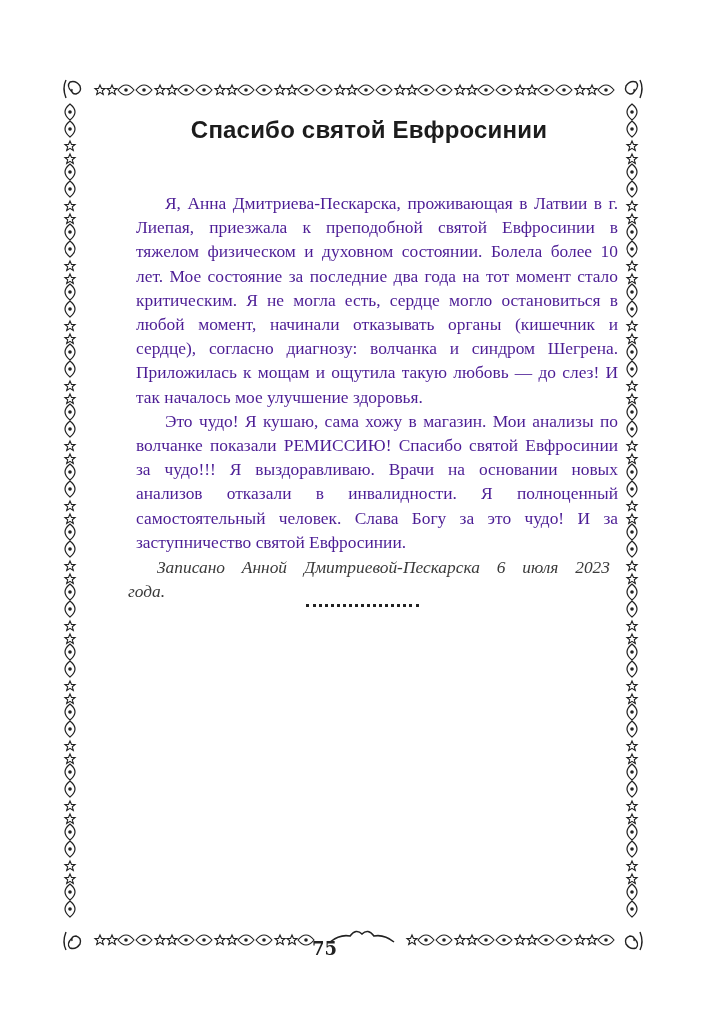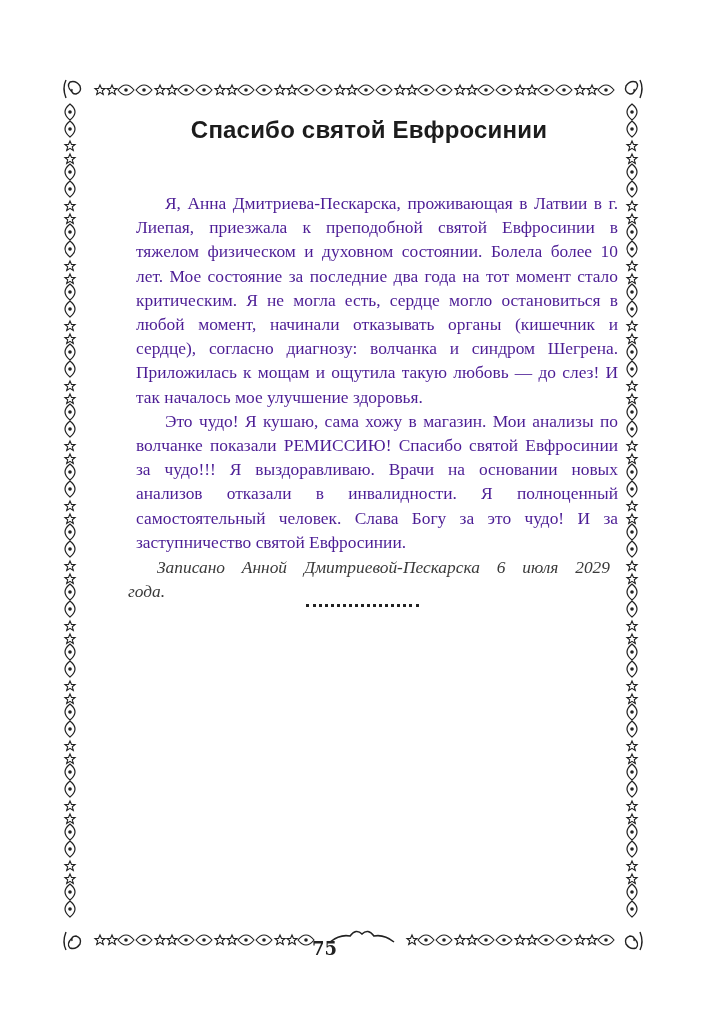--- a/index.html
+++ b/index.html
@@ -277,17 +277,17 @@
 
 <div class="title">
   <div>Спасибо святой Евфросинии</div>
 </div>
 
 <div class="body">
   <p>Я, Анна Дмитриева-Пескарска, проживающая в Латвии в г. Лиепая, приезжала к преподобной святой Евфросинии в тяжелом физическом и духовном состоянии. Болела более 10 лет. Мое состояние за последние два года на тот момент стало критическим. Я не могла есть, сердце могло остановиться в любой момент, начинали отказывать органы (кишечник и сердце), согласно диагнозу: волчанка и синдром Шегрена. Приложилась к мощам и ощутила такую любовь — до слез! И так началось мое улучшение здоровья.</p>
   <p>Это чудо! Я кушаю, сама хожу в магазин. Мои анализы по волчанке показали РЕМИССИЮ! Спасибо святой Евфросинии за чудо!!! Я выздоравливаю. Врачи на основании новых анализов отказали в инвалидности. Я полноценный самостоятельный человек. Слава Богу за это чудо! И за заступничество святой Евфросинии.</p>
 </div>
 
-<div class="signature">Записано Анной Дмитриевой-Пескарска 6 июля 2029 года.</div>
+<div class="signature">Записано Анной Дмитриевой-Пескарска 6 июля 2023 года.</div>
 
 <div class="divider"></div>
 
 <div class="page-number">75</div>
 
 </body></html>

